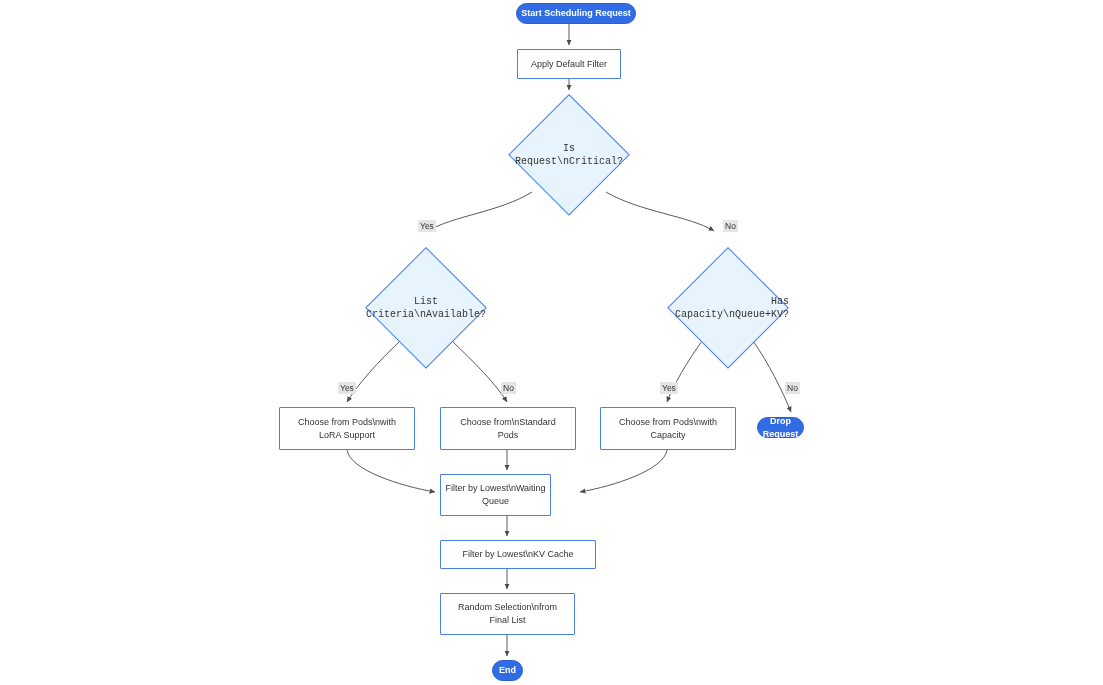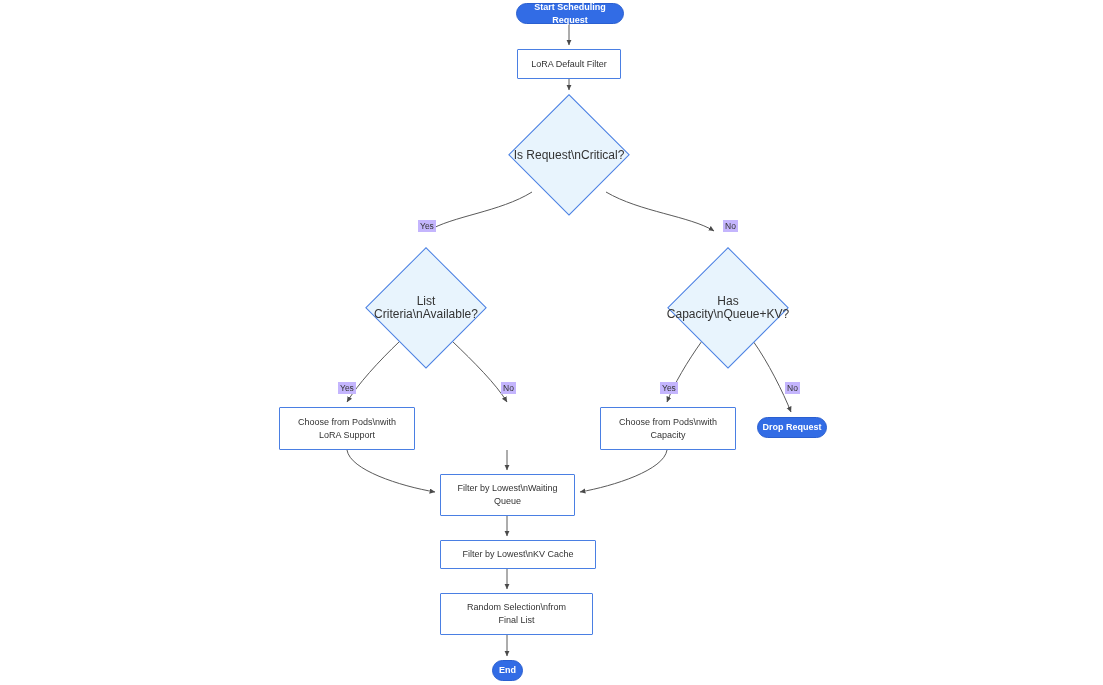--- a/index.html
+++ b/index.html
@@ -65,28 +65,29 @@
     height: 70.7%;
     transform: translate(-50%, -50%) rotate(45deg);
     background: #e8f4fd;
     border: 1.6px solid #4a7fe3;
     box-sizing: border-box;
     z-index: -1;
   }
   .decision-label {
     position: relative;
     z-index: 3;
-    font-size: 12px;
+    font-size: 10px;
     color: #333333;
+    font-family: Liberation Mono, monospace;
   }
   .edge-label {
     position: absolute;
     font-size: 8.5px;
     color: #333333;
-    background: #c4b5fd;
+    background: #e5e5e5;
     padding: 1px 2px;
     z-index: 3;
     white-space: nowrap;
   }
 </style>
 </head>
 <body>
 
 <div id="canvas">
 
@@ -108,68 +109,72 @@
       <path d="M753,341 C768,362 783,392 791,412"></path>
       <path d="M347,450 C350,470 400,486 435,492"></path>
       <path d="M507,450 L507,470"></path>
       <path d="M667,450 C664,470 614,486 580,492"></path>
       <path d="M507,516 L507,536"></path>
       <path d="M507,569 L507,589"></path>
       <path d="M507,635 L507,656"></path>
     </g>
   </svg>
 
-  <div class="node terminal" style="left:516px;top:3px;width:108px;height:21px;">
+  <div class="node terminal" style="left:516px;top:3px;width:120px;height:21px;">
     <span>Start Scheduling Request</span>
   </div>
 
   <div class="node process" style="left:517px;top:49px;width:104px;height:30px;">
-    <span>LoRA Default Filter</span>
+    <span>Apply Default Filter</span>
   </div>
 
   <div class="node decision" style="left:508px;top:94px;width:122px;height:122px;">
     <span class="diamond-shape"></span>
     <span class="decision-label">Is Request\nCritical?</span>
   </div>
 
   <div class="node decision" style="left:365px;top:247px;width:122px;height:122px;">
     <span class="diamond-shape"></span>
     <span class="decision-label">List Criteria\nAvailable?</span>
   </div>
 
-  <div class="node decision" style="left:667px;top:247px;width:122px;height:122px;">
+  <div class="node decision" style="left:667px;top:247px;width:122px;height:122px;text-align:right;">
     <span class="diamond-shape"></span>
     <span class="decision-label">Has Capacity\nQueue+KV?</span>
   </div>
 
   <div class="node process" style="left:279px;top:407px;width:136px;height:43px;">
     <span>Choose from Pods\nwith
 LoRA Support</span>
   </div>
 
+  <div class="node process" style="left:440px;top:407px;width:136px;height:43px;">
+    <span>Choose from\nStandard
+Pods</span>
+  </div>
 
   <div class="node process" style="left:600px;top:407px;width:136px;height:43px;">
     <span>Choose from Pods\nwith
 Capacity</span>
   </div>
 
-  <div class="node terminal" style="left:757px;top:417px;width:70px;height:21px;">
+  <div class="node terminal" style="left:757px;top:417px;width:47px;height:21px;">
     <span>Drop Request</span>
   </div>
 
-  <div class="node process" style="left:440px;top:474px;width:135px;height:42px;">
+  <div class="node process" style="left:440px;top:474px;width:111px;height:42px;">
     <span>Filter by Lowest\nWaiting
 Queue</span>
   </div>
 
   <div class="node process" style="left:440px;top:540px;width:156px;height:29px;">
     <span>Filter by Lowest\nKV Cache</span>
   </div>
 
-  <div class="node process" style="left:440px;top:593px;width:153px;height:42px;">
+  <div class="node process" style="left:440px;top:593px;width:135px;height:42px;">
     <span>Random Selection\nfrom
 Final List</span>
   </div>
 
   <div class="node terminal" style="left:492px;top:660px;width:31px;height:21px;justify-content:center;">
     <span>End</span>
   </div>
 
   <span class="edge-label" style="left:418px;top:220px;">Yes</span>
   <span class="edge-label" style="left:723px;top:220px;">No</span>

